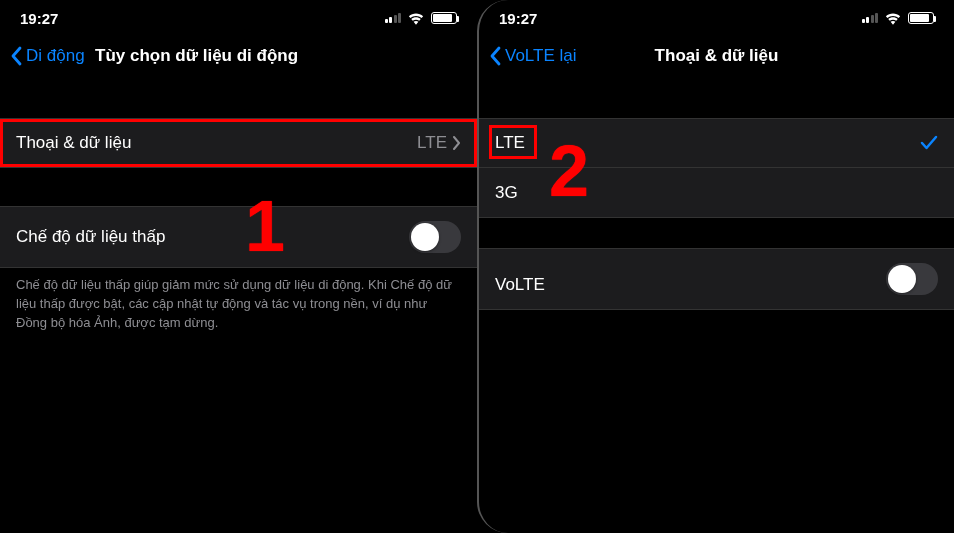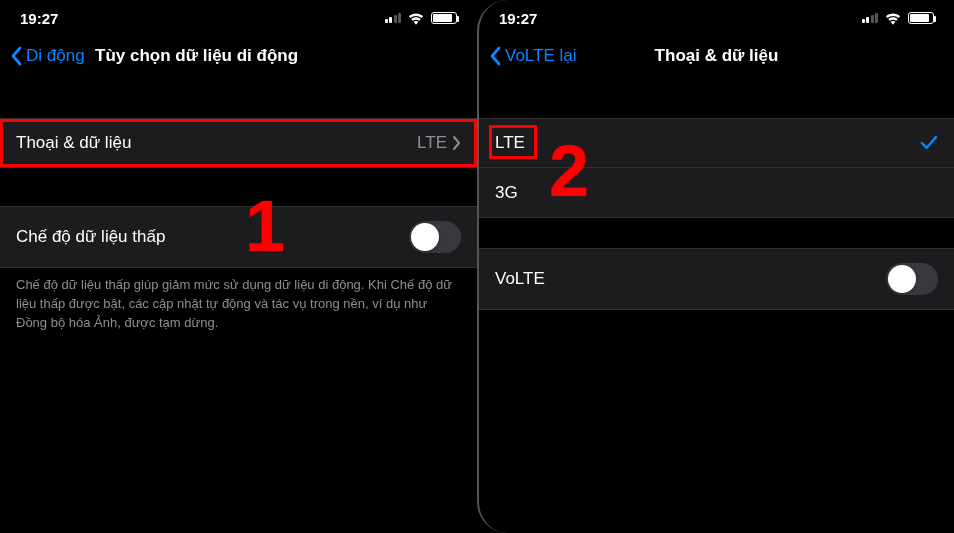--- a/index.html
+++ b/index.html
@@ -241,21 +241,21 @@
     <svg class="check" viewBox="0 0 18 18">
         <path fill="none" stroke="#0a84ff" stroke-width="2.5" stroke-linecap="round" stroke-linejoin="round" d="M2 9l4.5 5L16 3"></path>
       </svg>
   </div>
   <div class="cell">
     <span>3G</span>
   </div>
 
   <div style="height:30px;"></div>
 
-  <div class="cell" style="border-top:0.5px solid #333;">
+  <div class="cell" style="border-top:0.5px solid #333;align-items:flex-end;">
     <span>VoLTE</span>
     <div class="toggle off">
         <div class="knob"></div>
       </div>
   </div>
 
   <div class="annotation-number" style="left:70px; top:130px;">2</div>
 </div>
 
 </body></html>

